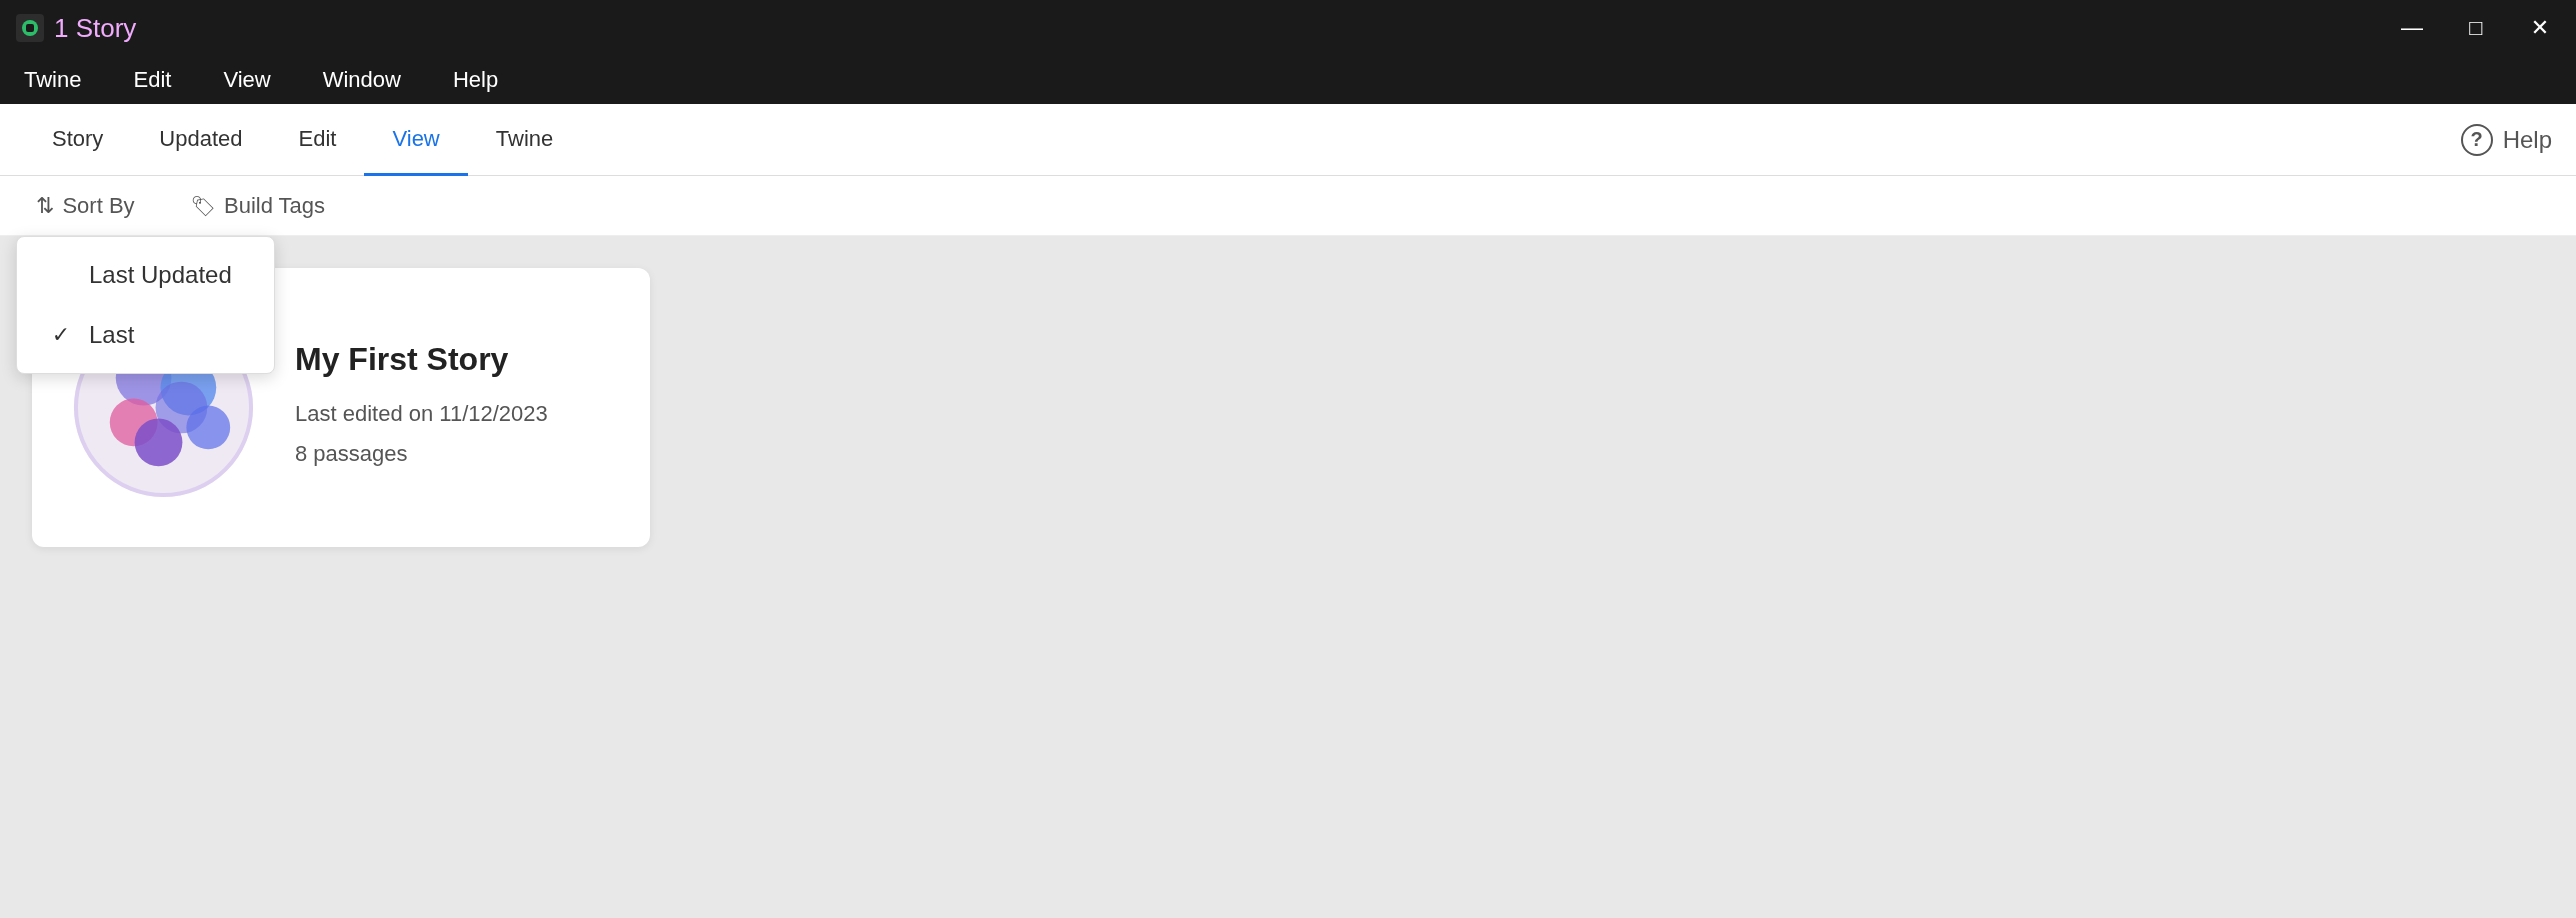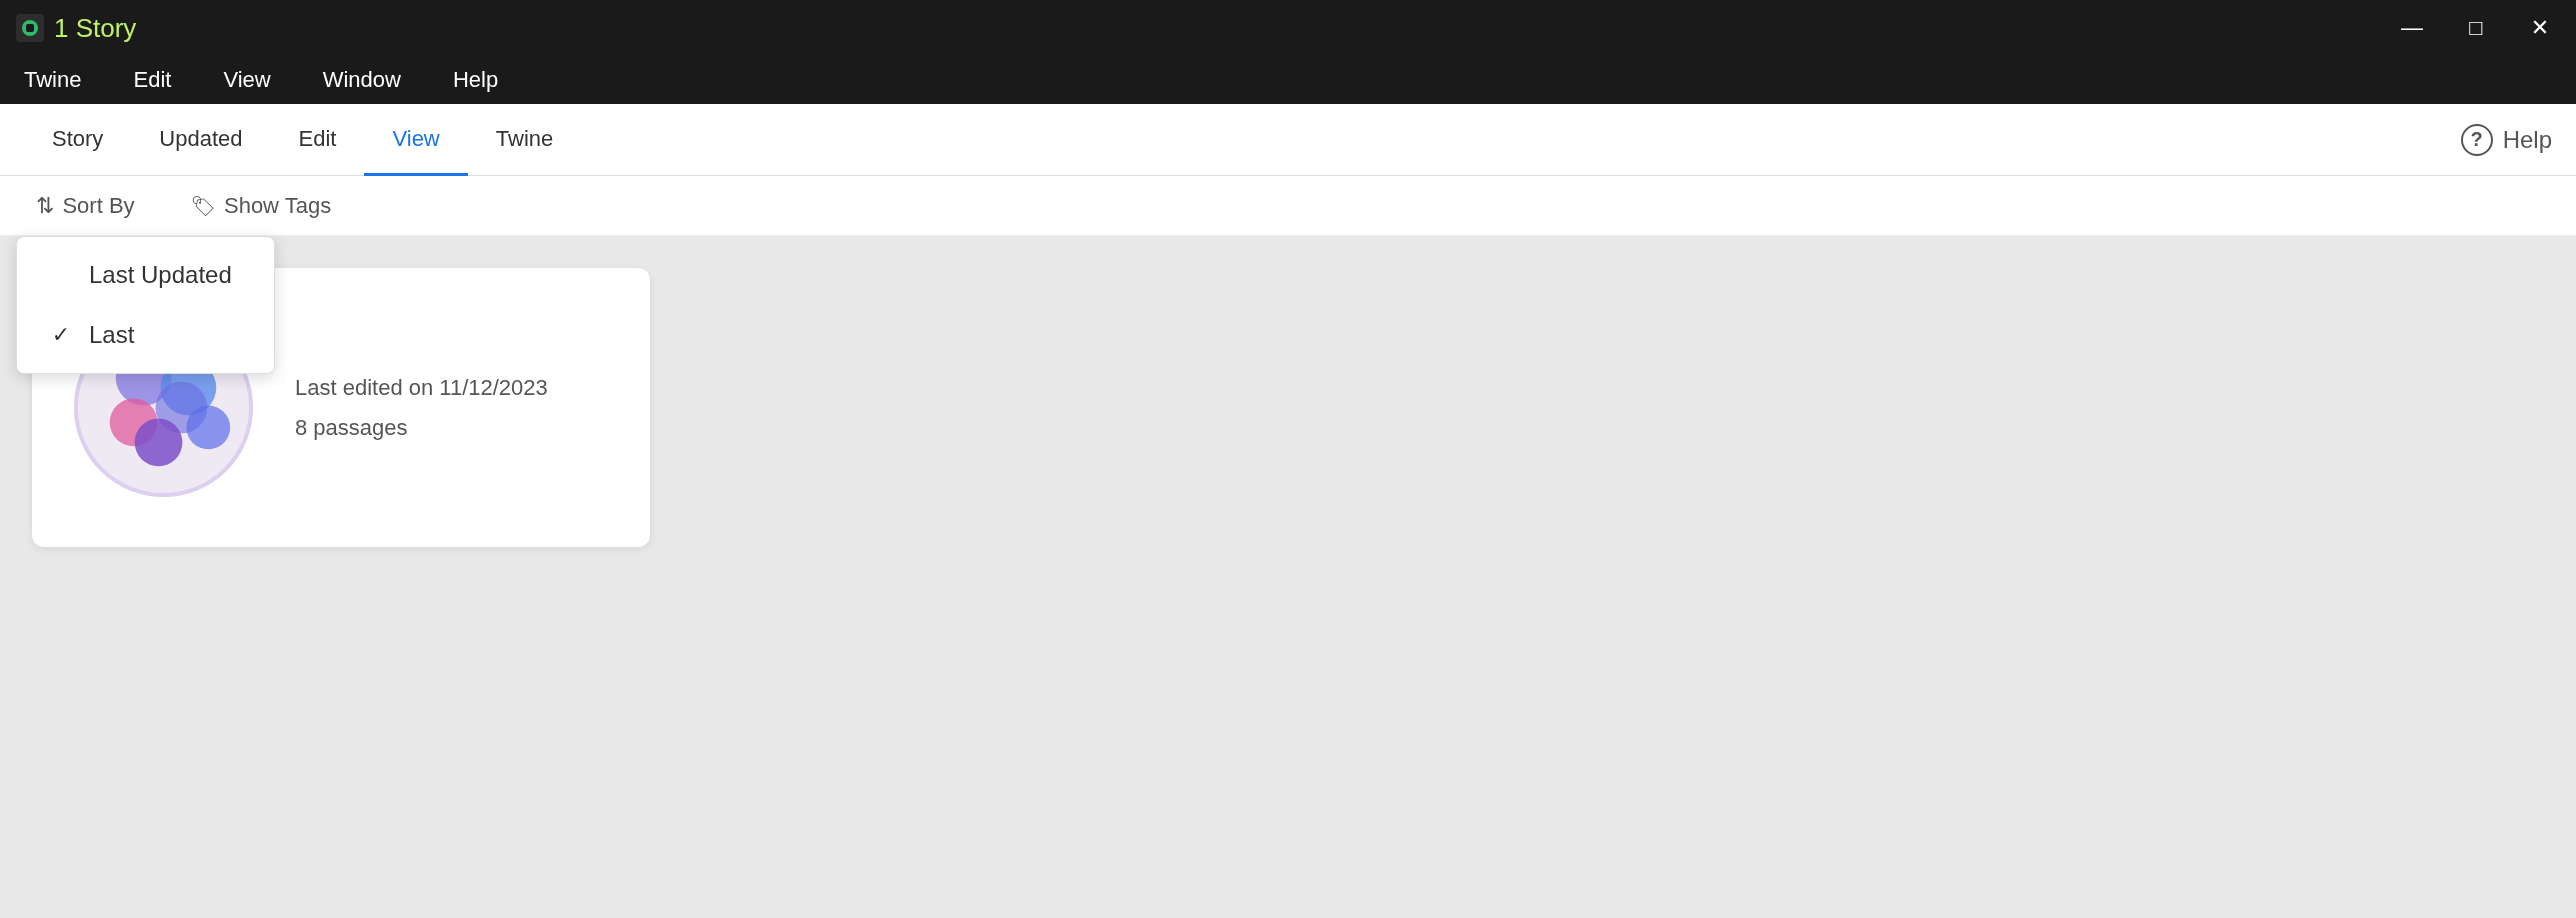--- a/index.html
+++ b/index.html
@@ -19,21 +19,21 @@
       display: flex;
       align-items: center;
       gap: 10px;
     }
     .title-bar-icon {
       width: 28px;
       height: 28px;
     }
     .title-bar-title {
       font-size: 26px;
-      color: #bef264;
+      color: #f0abfc;
     }
     .title-bar-controls {
       display: flex;
       gap: 24px;
       align-items: center;
     }
     .title-bar-btn {
       color: #fff;
       font-size: 22px;
       cursor: pointer;
@@ -254,21 +254,21 @@
   </div>
 </div>
 
 <div class="toolbar">
   <button class="toolbar-btn">
     <span style="font-size:22px;">⇅</span>
     <span>Sort By</span>
   </button>
   <button class="toolbar-btn">
     <span style="font-size:20px;">🏷</span>
-    <span>Show Tags</span>
+    <span>Build Tags</span>
   </button>
 
   <div class="dropdown">
     <div class="dropdown-item">
       <span class="check"></span>
       <span>Last Updated</span>
     </div>
     <div class="dropdown-item">
       <span class="check">✓</span>
       <span>Last</span>
@@ -288,20 +288,21 @@
       <circle cx="125" cy="80" r="28" fill="#5b8dee" opacity="0.8"></circle>
       <circle cx="70" cy="115" r="24" fill="#e05b9e" opacity="0.75"></circle>
       <circle cx="118" cy="100" r="26" fill="#6a6ae0" opacity="0.6"></circle>
       <circle cx="95" cy="135" r="24" fill="#7c4fc8" opacity="0.85"></circle>
       <circle cx="145" cy="120" r="22" fill="#5b6ee8" opacity="0.7"></circle>
 
       <circle cx="100" cy="100" r="88" fill="none" stroke="#c0a8e8" stroke-width="4" opacity="0.4"></circle>
     </svg>
 
     <div class="story-info">
+      <div class="story-title">My First Story</div>
       <div class="story-meta">
         <div>Last edited on 11/12/2023</div>
         <div>8 passages</div>
       </div>
     </div>
   </div>
 </div>
 
 
 </body></html>

